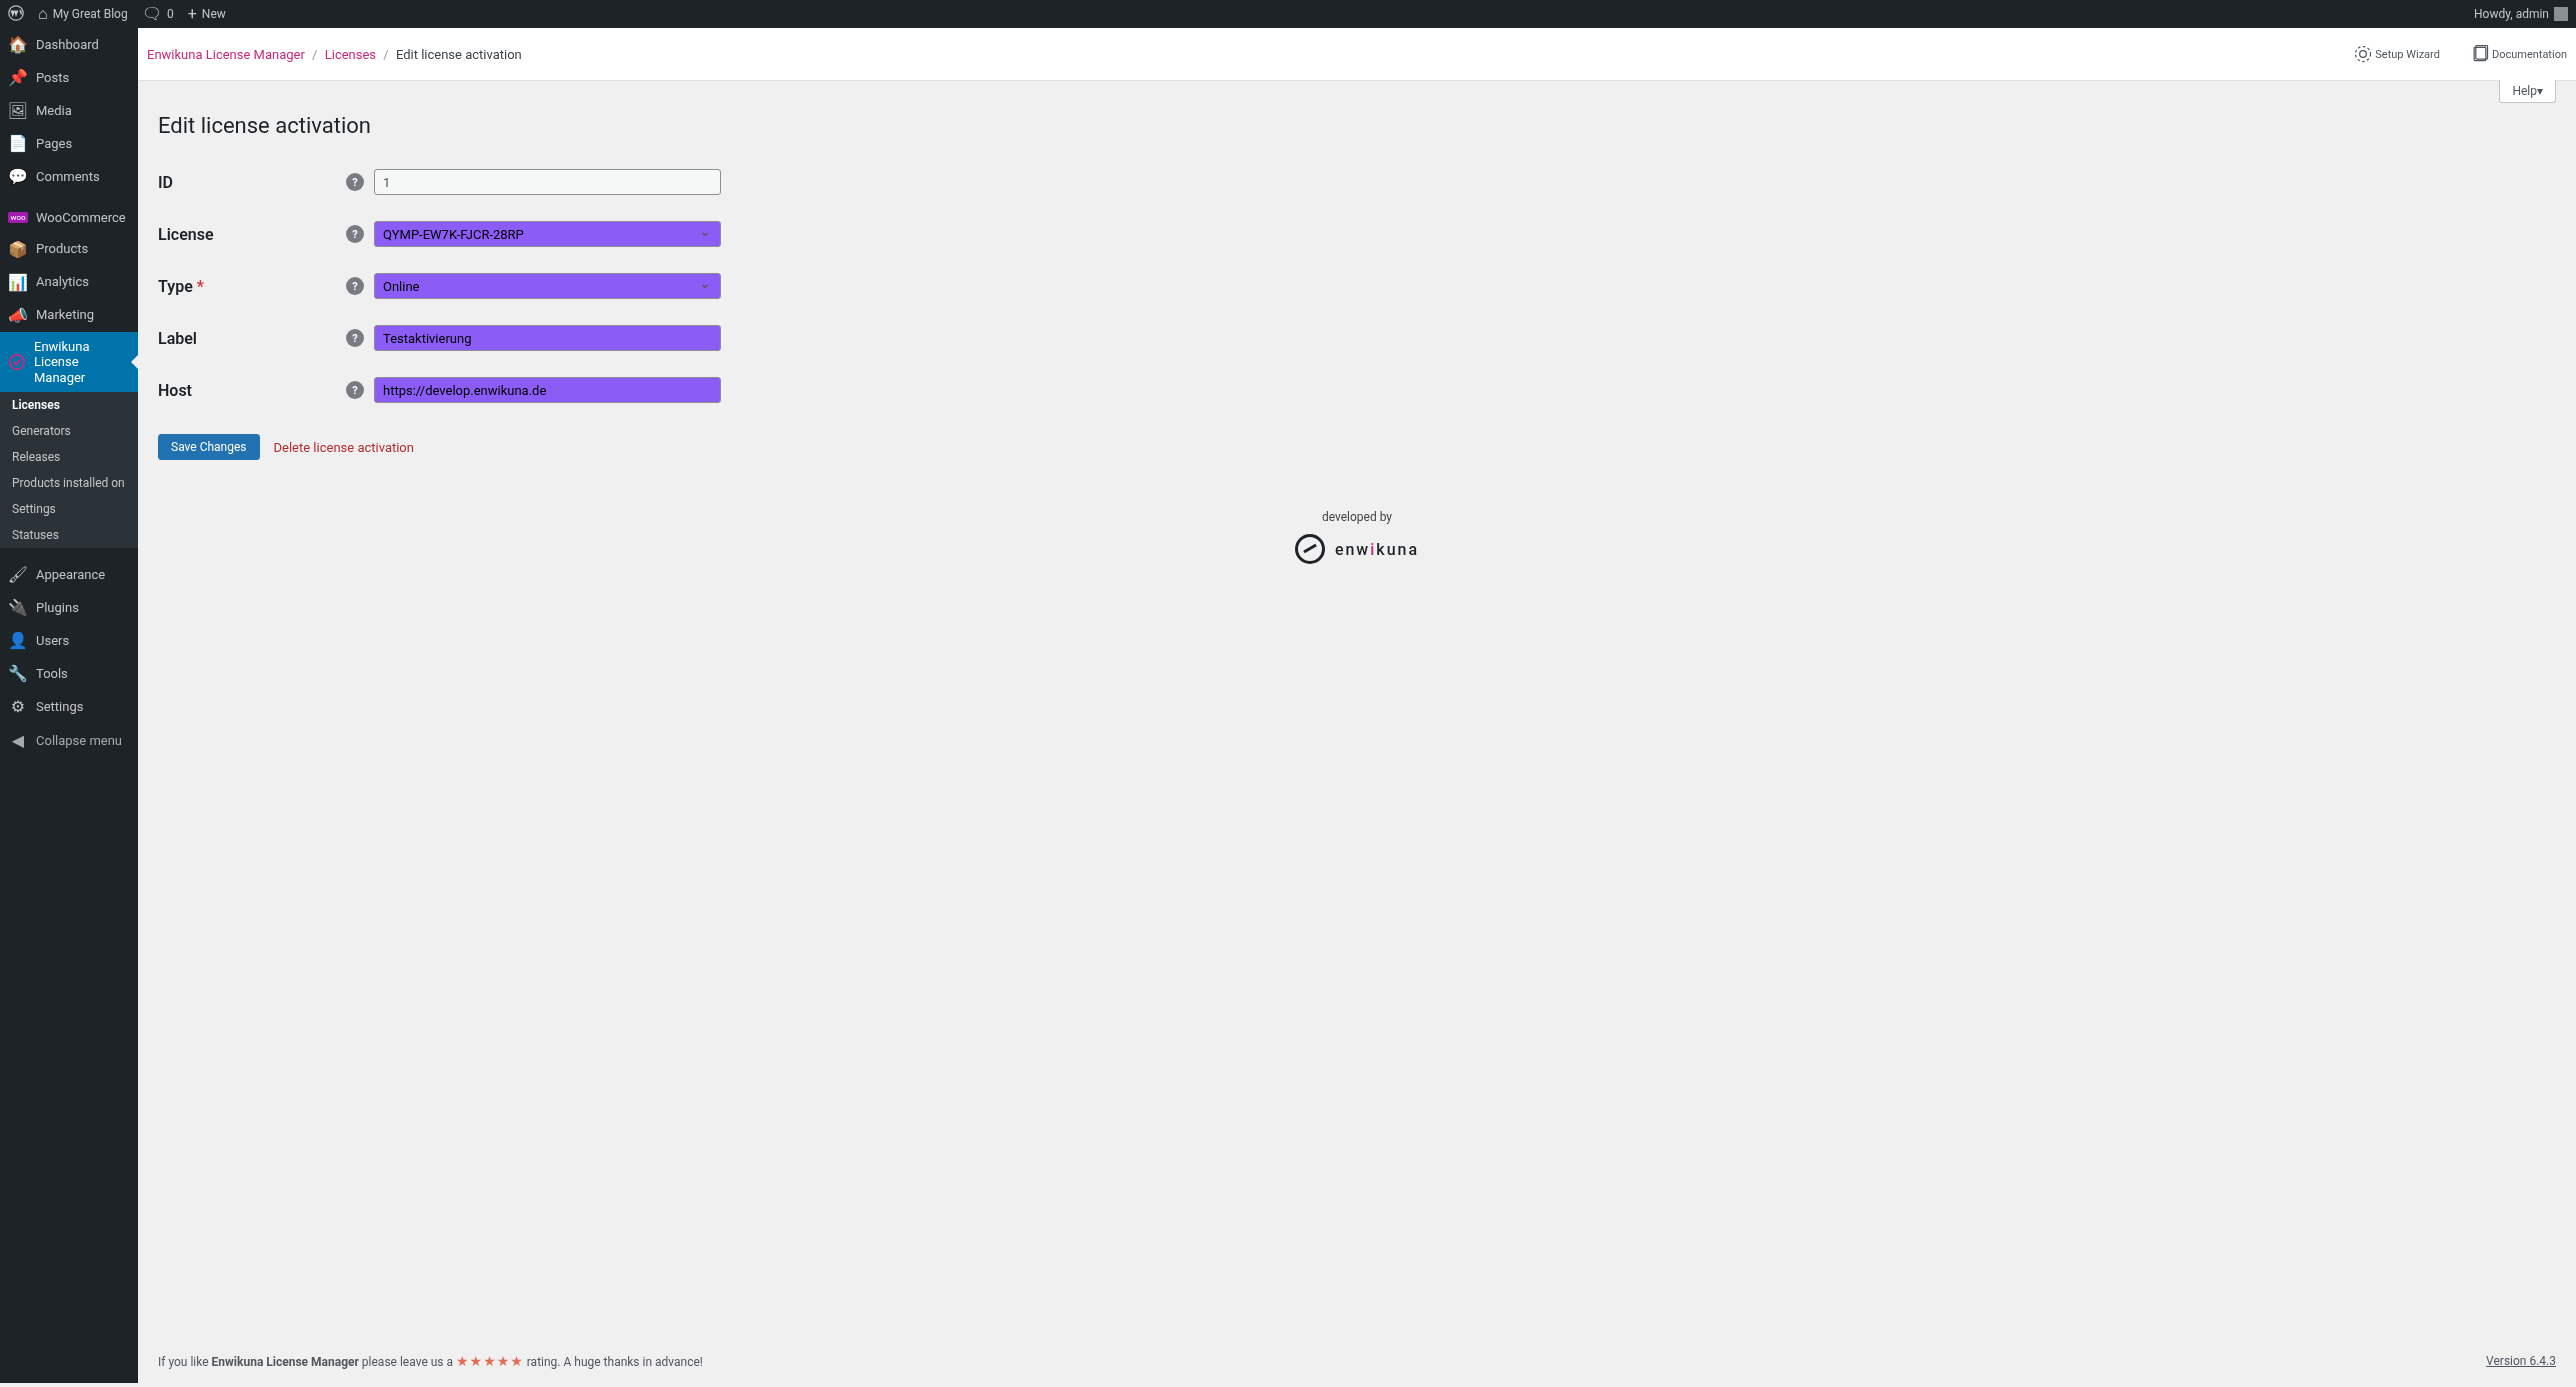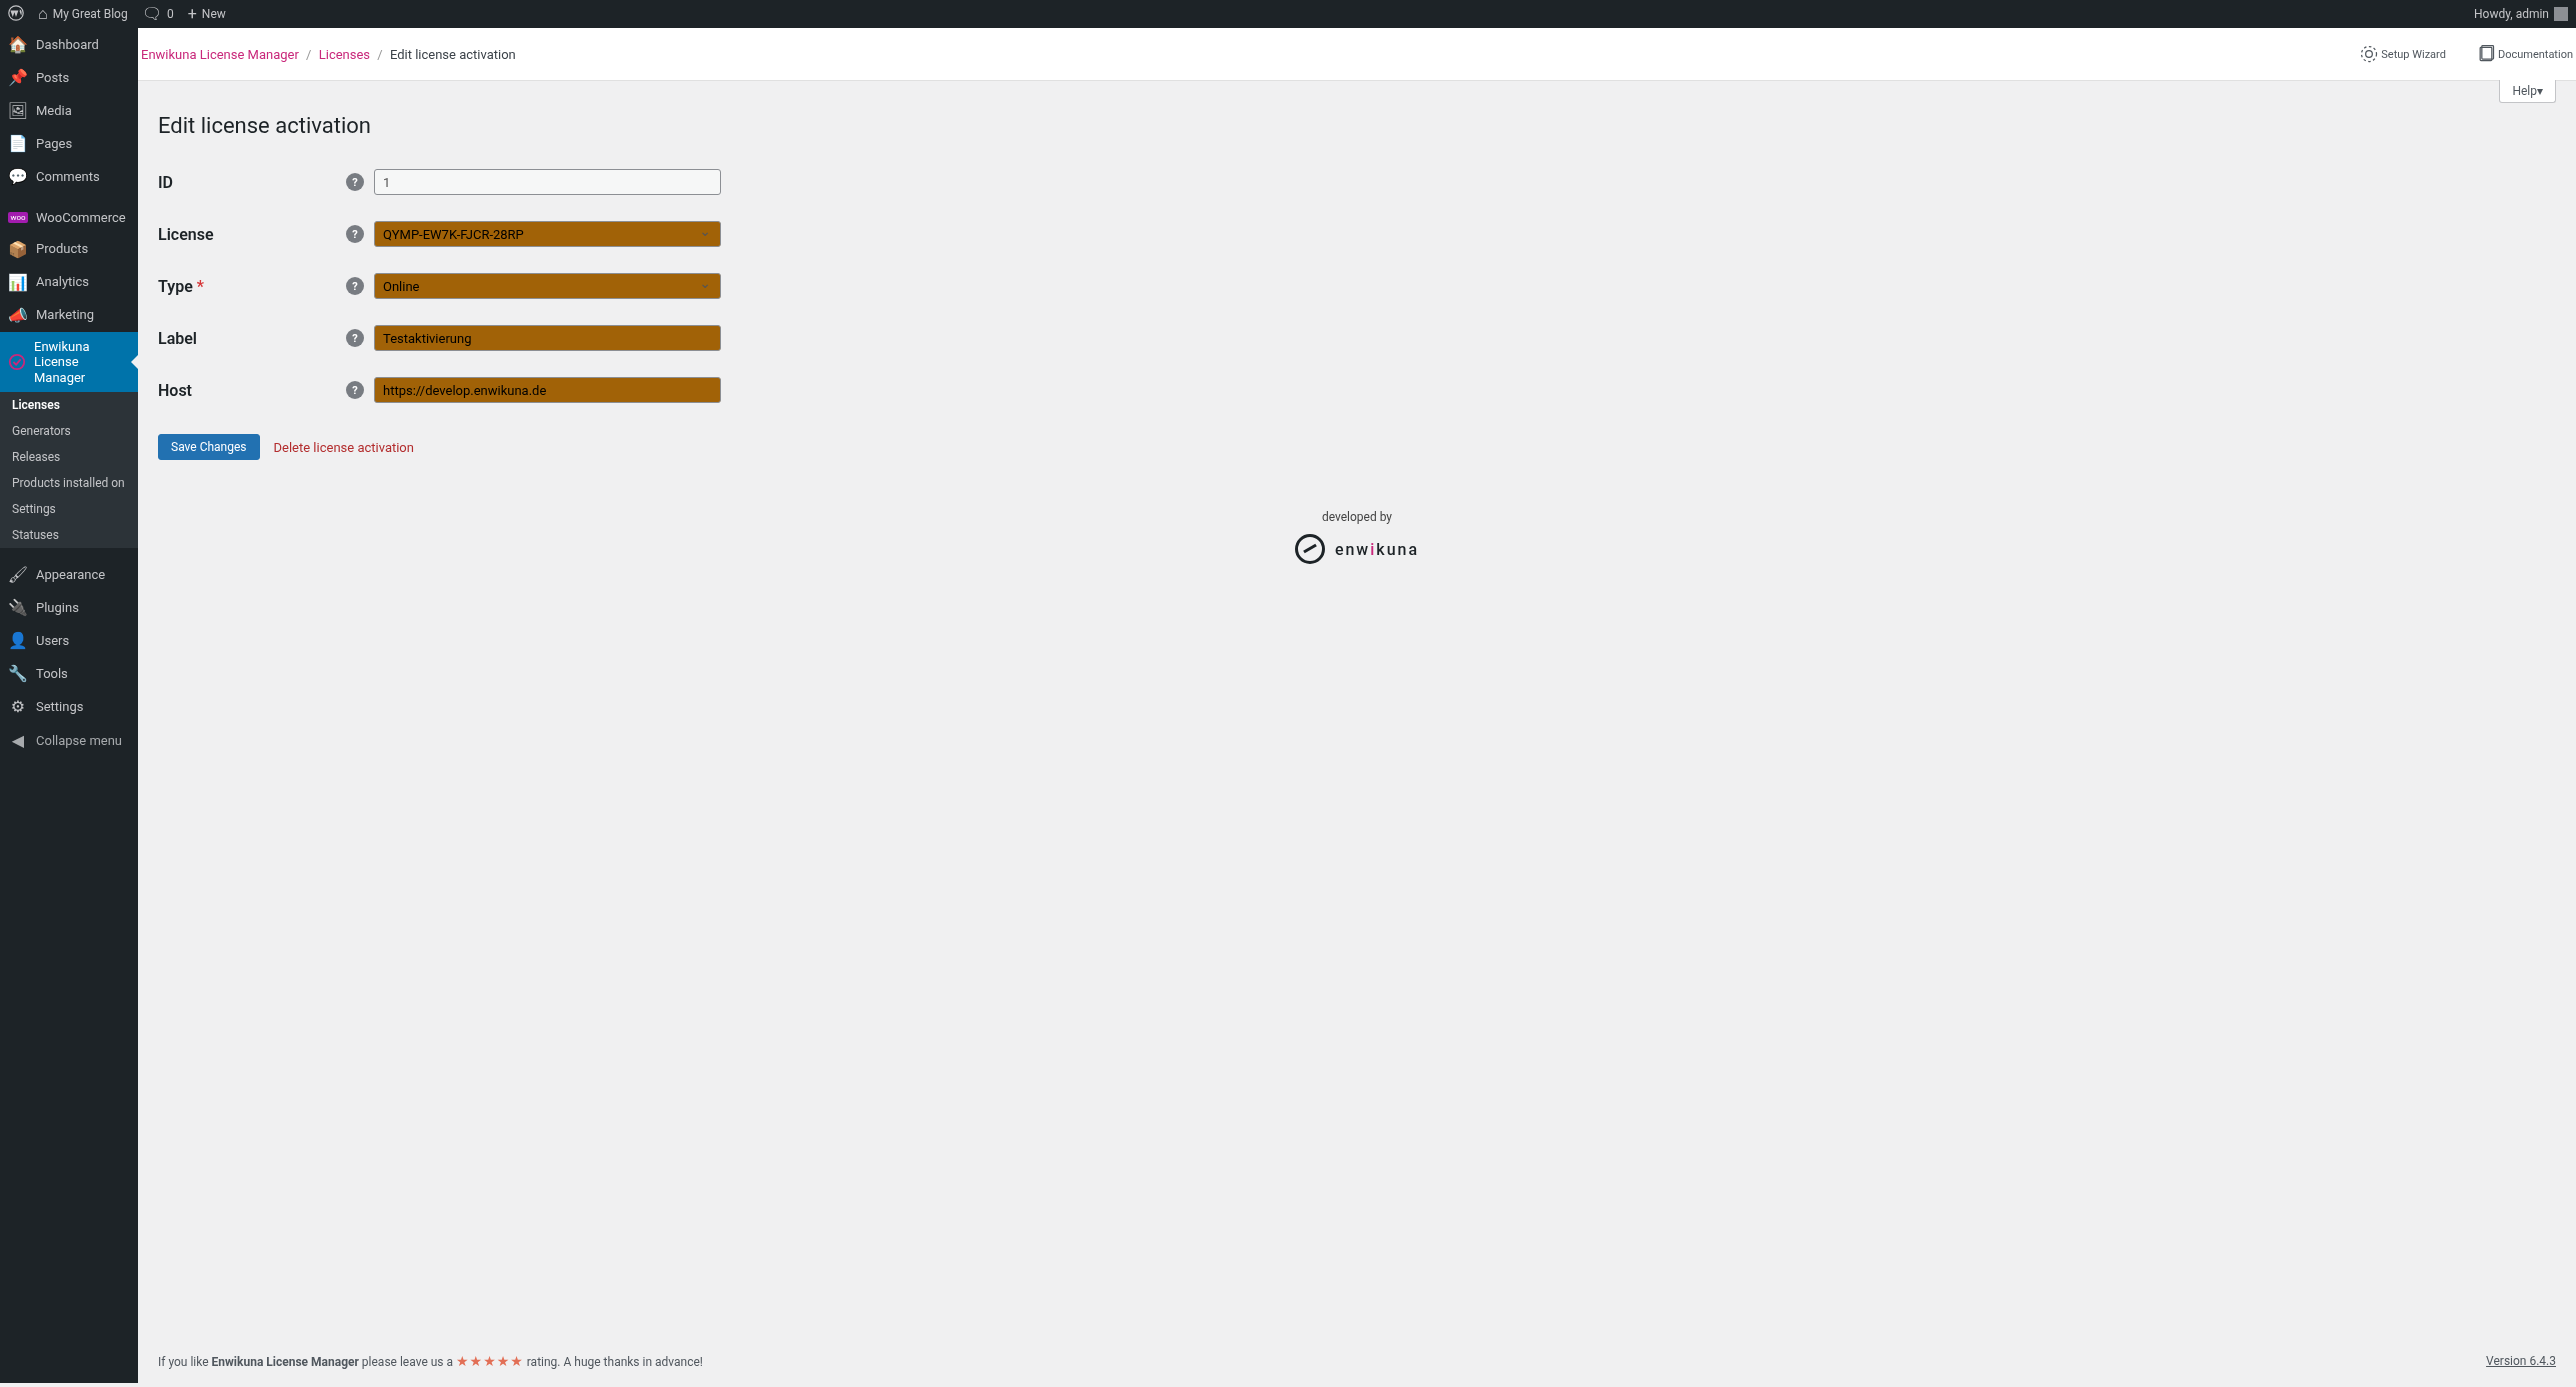--- a/index.html
+++ b/index.html
@@ -23,42 +23,42 @@
     .menu-label { line-height: 1.2; }
     .submenu { background: #2c3338; }
     .submenu-item { padding: 6px 10px 6px 12px; cursor: pointer; color: #c3c4c7; font-size: 12px; }
     .submenu-item.current { color: #fff; font-weight: 600; }
     .collapse-item { display: flex; align-items: center; gap: 8px; padding: 8px; cursor: pointer; color: #a7aaad; }
 
     
     .content { flex: 1; background: #f0f0f1; display: flex; flex-direction: column; }
 
     
-    .page-header { height: 53px; background: #fff; border-bottom: 1px solid #e0e0e0; display: flex; align-items: center; padding: 0 3px; justify-content: flex-end; }
+    .page-header { height: 53px; background: #fff; border-bottom: 1px solid #e0e0e0; display: flex; align-items: center; padding: 0 9px; justify-content: flex-end; }
     .breadcrumbs { font-size: 13px; }
     .breadcrumbs a { color: #c9287b; text-decoration: none; cursor: pointer; }
     .breadcrumbs .sep { margin: 0 4px; color: #999; }
     .header-actions { margin-left: auto; display: flex; gap: 30px; }
     .header-action { display: flex; flex-direction: row; align-items: center; gap: 2px; color: #50575e; font-size: 11px; cursor: pointer; }
     .header-action svg { width: 20px; height: 20px; }
 
     
     .help-row { display: flex; justify-content: flex-end; padding-right: 20px; position: relative; top: -1px; }
     .help-tab { background: #fff; border: 1px solid #c3c4c7; border-top: none; border-radius: 0 0 3px 3px; padding: 4px 12px; font-size: 12px; cursor: pointer; color: #50575e; display: flex; align-items: center; }
 
     .page-body { padding: 9px 20px 20px; }
     .page-title { font-size: 22px; font-weight: 400; color: #1d2327; margin-bottom: 18px; }
 
     .form-table { width: 100%; }
     .form-row { display: flex; align-items: center; padding: 13px 0; }
     .row-label { width: 188px; font-weight: 600; font-size: 16px; color: #1d2327; }
     .row-label .req { color: #d63638; }
     .row-help { width: 18px; height: 18px; border-radius: 50%; background: #787c82; color: #fff; display: flex; align-items: center; justify-content: center; font-size: 11px; font-weight: bold; margin-right: 10px; cursor: help; }
     .row-input { width: 347px; }
-    .row-input input, .row-input select { width: 100%; height: 26px; padding: 2px 8px; border: 1px solid #8c8f94; border-radius: 3px; font-size: 13px; background: #a16207; }
+    .row-input input, .row-input select { width: 100%; height: 26px; padding: 2px 8px; border: 1px solid #8c8f94; border-radius: 3px; font-size: 13px; background: #8b5cf6; }
     .row-input input[readonly] { background: #f6f7f7; color: #555; }
     .select-wrap { position: relative; }
     .select-wrap::after { content: "⌄"; position: absolute; right: 10px; top: 2px; pointer-events: none; color: #555; font-size: 14px; }
     .row-input select { appearance: none; -webkit-appearance: none; padding-right: 26px; }
 
     .actions-row { margin-top: 18px; display: flex; align-items: center; gap: 14px; }
     .btn-primary { background: #2271b1; color: #fff; border: 1px solid #2271b1; border-radius: 3px; padding: 5px 12px; font-size: 12px; cursor: pointer; }
     .delete-link { color: #b32d2e; font-size: 13px; cursor: pointer; }
 
     .dev-by { text-align: center; margin-top: 50px; color: #444; font-size: 12px; }

